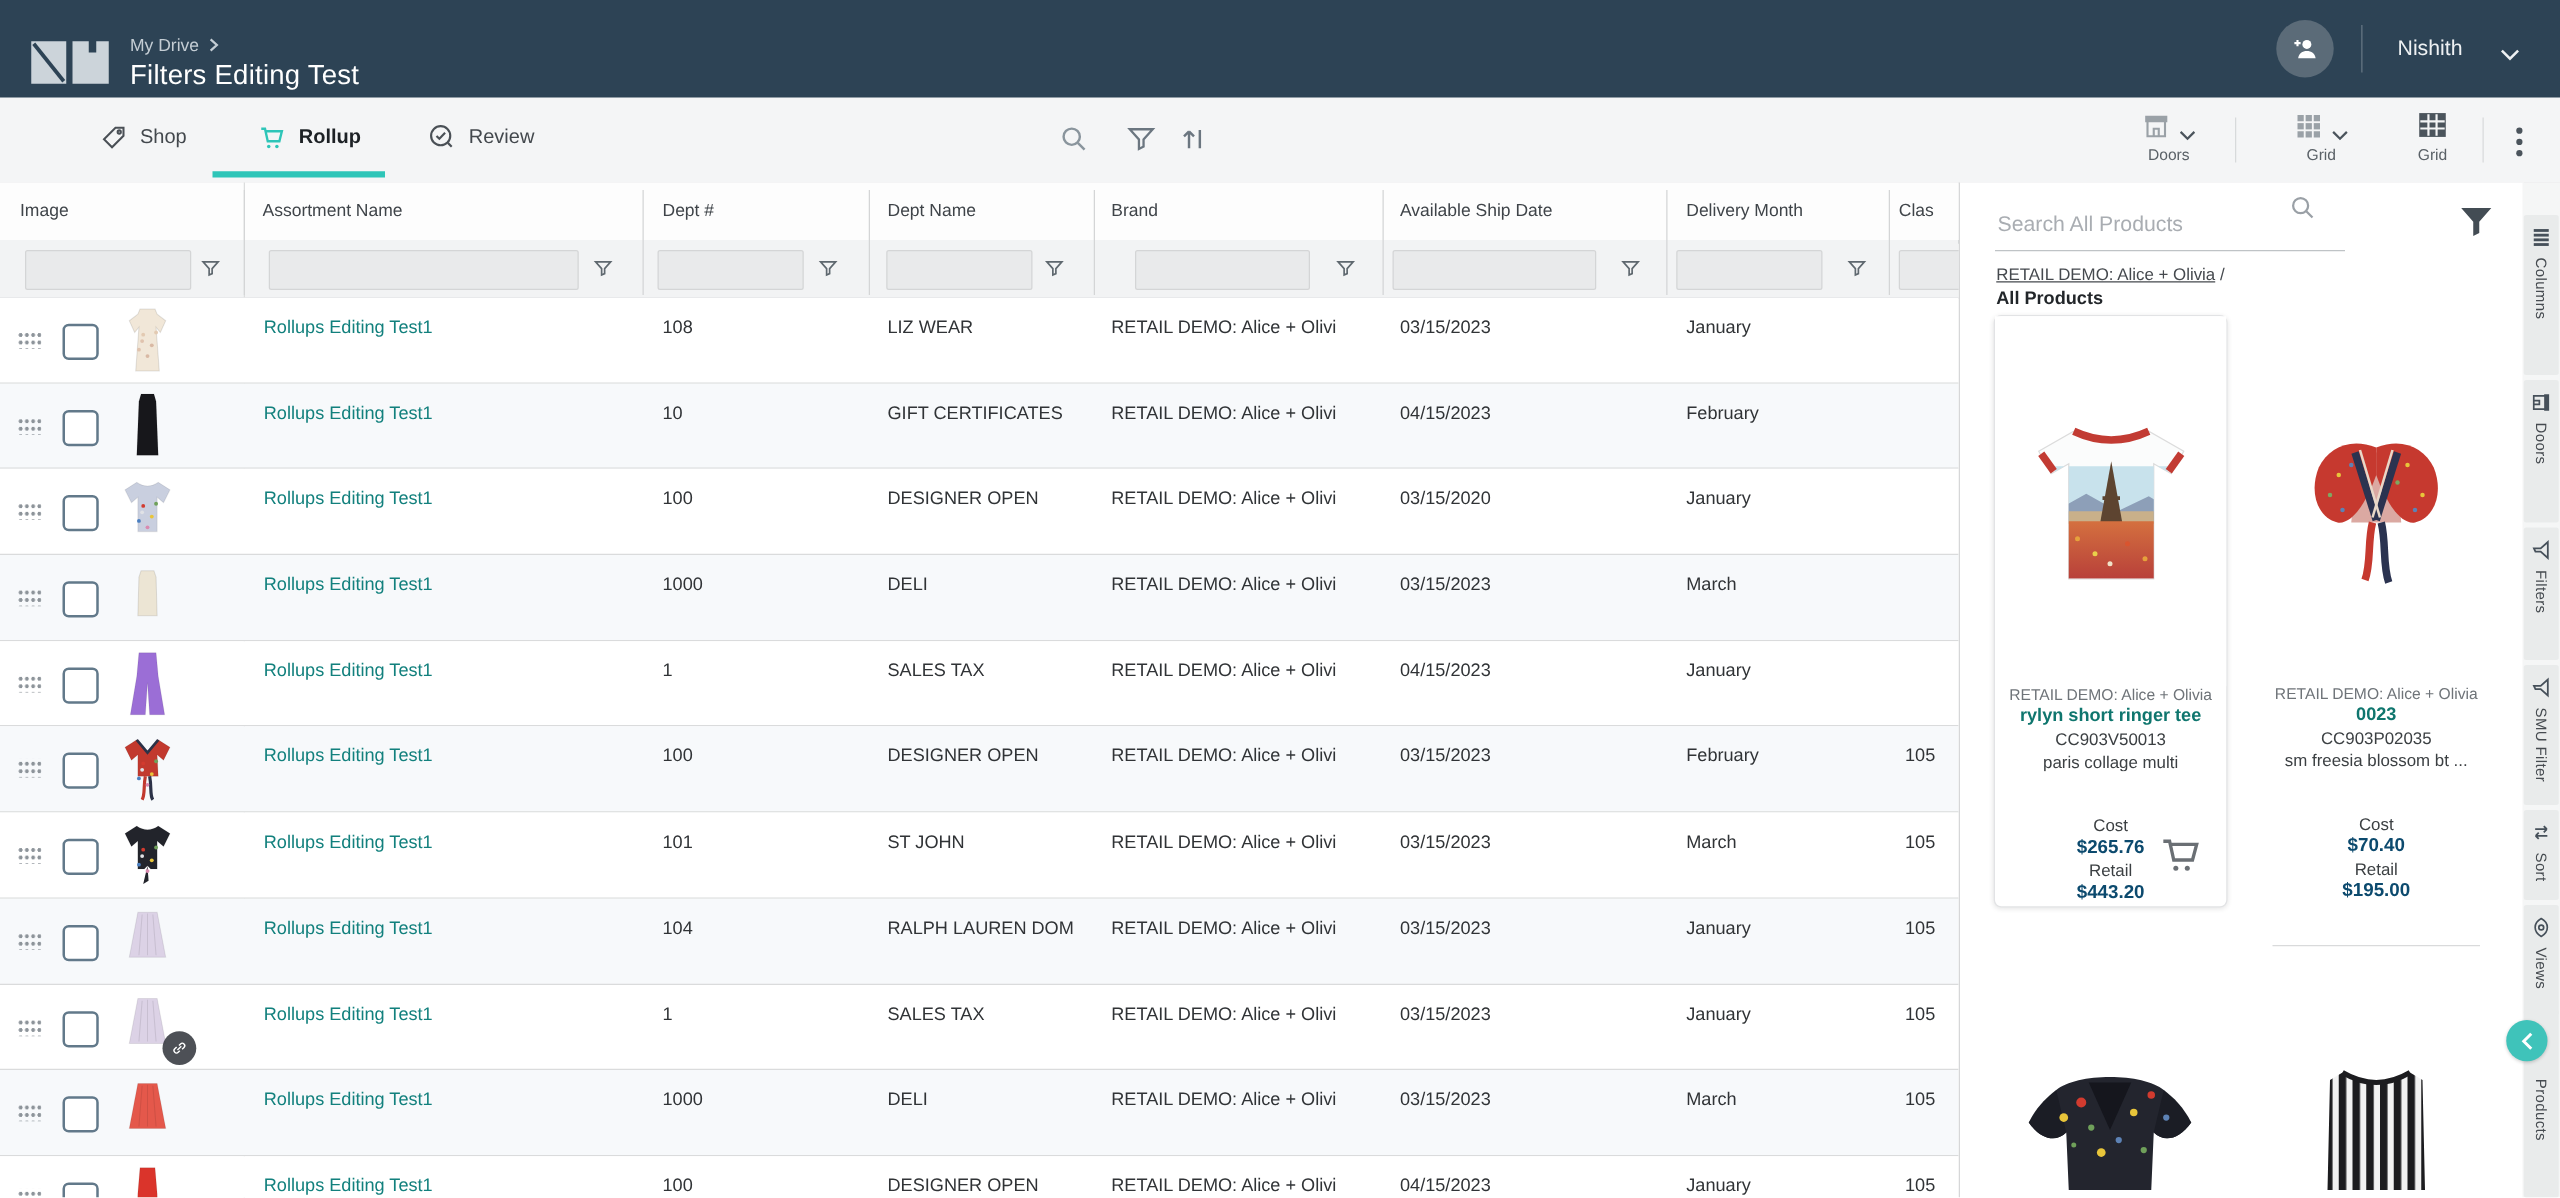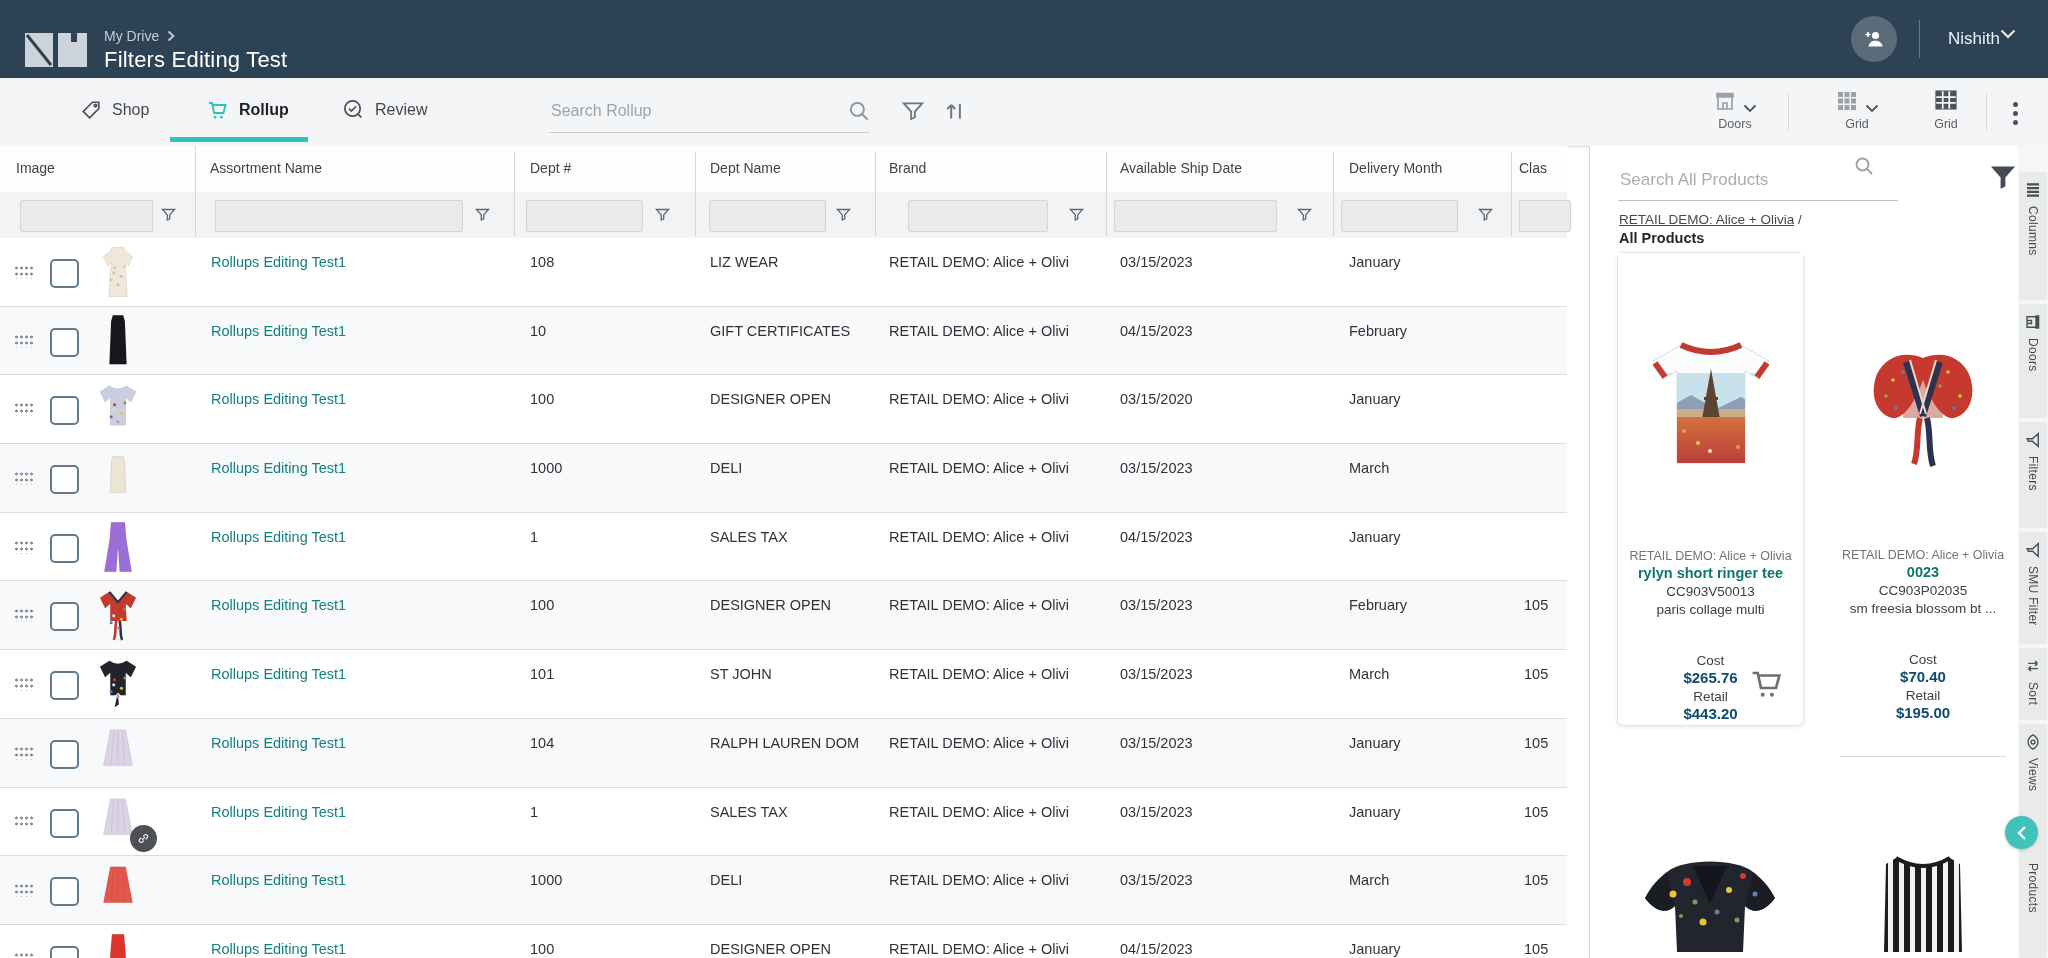--- a/index.html
+++ b/index.html
@@ -7,21 +7,21 @@
   svg{display:block}
   
   .header{position:absolute;left:0;top:0;width:2048px;height:100px;background:#2d4355;display:flex;align-items:center;}
   .logo{margin-left:24px;width:64px;height:48px;flex:0 0 auto;}
   .titles{margin-left:16px;}
   .crumb{font-size:14px;color:#c4cdd4;display:flex;align-items:center;gap:7px;}
   .page-title{font-size:22px;color:#fff;font-weight:500;margin-top:3px;letter-spacing:.2px;}
   .hright{position:absolute;right:26px;top:0;height:78px;display:flex;align-items:center;gap:22px;}
   .avatar-btn{width:46px;height:46px;border-radius:50%;background:#5b6b78;border:none;display:flex;align-items:center;justify-content:center;cursor:pointer;}
   .hdiv{width:1px;height:38px;background:rgba(255,255,255,.28);}
-  .user-btn{display:flex;align-items:flex-start;gap:0;background:none;border:none;color:#eef1f3;font-size:17px;font-family:inherit;cursor:pointer;}
+  .user-btn{display:flex;align-items:flex-end;gap:30px;background:none;border:none;color:#eef1f3;font-size:17px;font-family:inherit;cursor:pointer;}
   
   .toolbar{position:absolute;left:0;top:78px;width:2048px;height:68px;background:#f4f5f6;border-bottom:1px solid #dfe0e1;box-shadow:0 1px 3px rgba(0,0,0,.05);}
   .tab{position:absolute;top:0;height:63px;display:flex;align-items:center;gap:10px;cursor:pointer;background:none;border:none;font-family:inherit;font-size:16px;color:#43484d;}
   .tab.active{font-weight:bold;color:#1d2125;}
   .tab-underline{position:absolute;left:170px;top:59px;width:138px;height:5px;background:#2ec5b8;}
   .searchwrap{position:absolute;left:549px;top:12px;width:320px;height:42px;border-bottom:1px solid #c7ccd0;}
   .searchwrap input{width:270px;height:40px;border:none;background:transparent;outline:none;font-family:inherit;font-size:16px;color:#3c4247;}
   .searchwrap input::placeholder{color:#9aa5ad;}
   .tb-ic{position:absolute;top:20px;background:none;border:none;padding:0;cursor:pointer;}
   .vbtn{position:absolute;top:9px;background:none;border:none;padding:0;cursor:pointer;display:flex;flex-direction:column;align-items:center;font-family:inherit;}
@@ -42,21 +42,21 @@
   .trow{position:relative;height:67.7px;border-bottom:1px solid #dadbdc;background:#fff;}
   .trow.alt{background:#f7f9fb;}
   .rh{position:absolute;left:14px;top:26px;width:19px;height:15px;cursor:grab;
       background-image:radial-gradient(circle,#8d949a 1.4px,transparent 1.6px);background-size:5px 6px;background-position:0 1px;}
   .rcb{position:absolute;left:50px;top:21px;width:25px;height:25px;border:2px solid #62798a;border-radius:5px;background:#fff;cursor:pointer;}
   .rimg{position:absolute;left:88px;top:3px;width:60px;height:62px;display:flex;align-items:center;justify-content:center;cursor:pointer;}
   .link-badge{position:absolute;left:130px;top:37px;width:27px;height:27px;border-radius:50%;background:rgba(52,56,63,.88);display:flex;align-items:center;justify-content:center;}
   .cell{position:absolute;top:16px;font-size:14.5px;color:#303336;white-space:nowrap;}
   .cell.link{color:#12807d;font-weight:500;cursor:pointer;}
   
-  .panel{position:absolute;left:1567px;top:146px;width:451px;height:812px;background:#fff;border-left:1px solid #d6d7d8;overflow:hidden;margin-left:22px;}
+  .panel{position:absolute;left:1567px;top:146px;width:451px;height:812px;background:#fff;border-left:1px solid #d6d7d8;overflow:hidden;}
   .psearch{position:absolute;left:28px;top:14px;width:280px;height:40px;border-bottom:1px solid #bfc3c6;}
   .psearch input{width:220px;height:38px;border:none;background:transparent;outline:none;font-family:inherit;font-size:17px;color:#3c4247;}
   .psearch input::placeholder{color:#a9adb2;}
   .psearch-ic{position:absolute;left:262px;top:8px;background:none;border:none;padding:0;cursor:pointer;}
   .pfunnel{position:absolute;left:396px;top:14px;background:none;border:none;padding:0;cursor:pointer;}
   .pcrumb{position:absolute;left:29px;top:64px;font-size:13.5px;color:#45494e;line-height:19px;}
   .pcrumb a{color:#45494e;text-decoration:underline;cursor:pointer;}
   .pcrumb .cur{font-weight:bold;font-size:14.5px;color:#22262a;}
   .card{position:absolute;top:106px;width:185px;text-align:center;}
   .card.sel{border:1px solid #e2e3e5;border-radius:6px;box-shadow:0 1px 4px rgba(0,0,0,.10);background:#fff;}
@@ -135,23 +135,20 @@
   <div class="tab-underline"></div>
   <button class="tab" style="left:336px">
     <svg width="23" height="23" viewBox="0 0 24 24" fill="none" stroke="#4a5056" stroke-width="1.8">
         <circle cx="11" cy="11" r="8"></circle>
         <path d="M7.5 11.2l2.4 2.4 4.8-5"></path>
         <path d="M17 17l3.2 3.2"></path>
       </svg>
     <span>Review</span>
   </button>
 
-  <div class="searchwrap">
-    <input type="text" placeholder="Search Rollup" style="">
-  </div>
   <button class="tb-ic" style="left:846px">
     <svg width="26" height="26" viewBox="0 0 24 24" fill="none" stroke="#8a959d" stroke-width="1.8">
         <circle cx="10.5" cy="10.5" r="6"></circle>
         <path d="M15 15l5 5"></path>
       </svg>
   </button>
   <button class="tb-ic" style="left:900px">
     <svg width="26" height="26" viewBox="0 0 24 24" fill="none" stroke="#6b7680" stroke-width="1.7">
         <path d="M3.5 5h17l-6.8 7.6v5.2l-3.4 1.7v-6.9z"></path>
       </svg>

